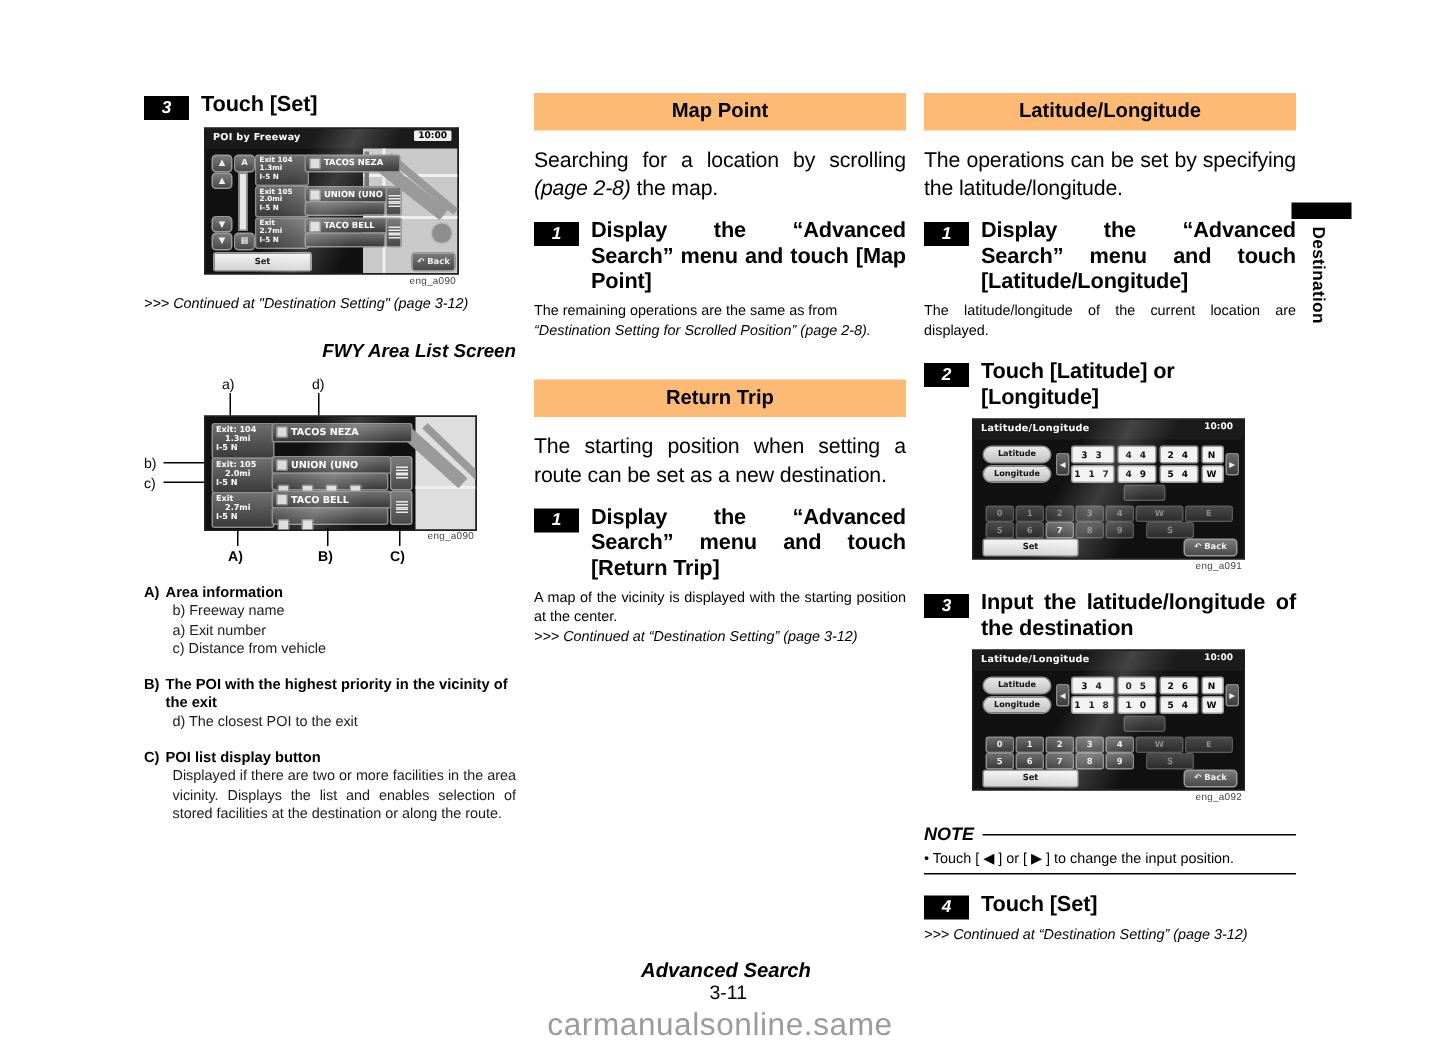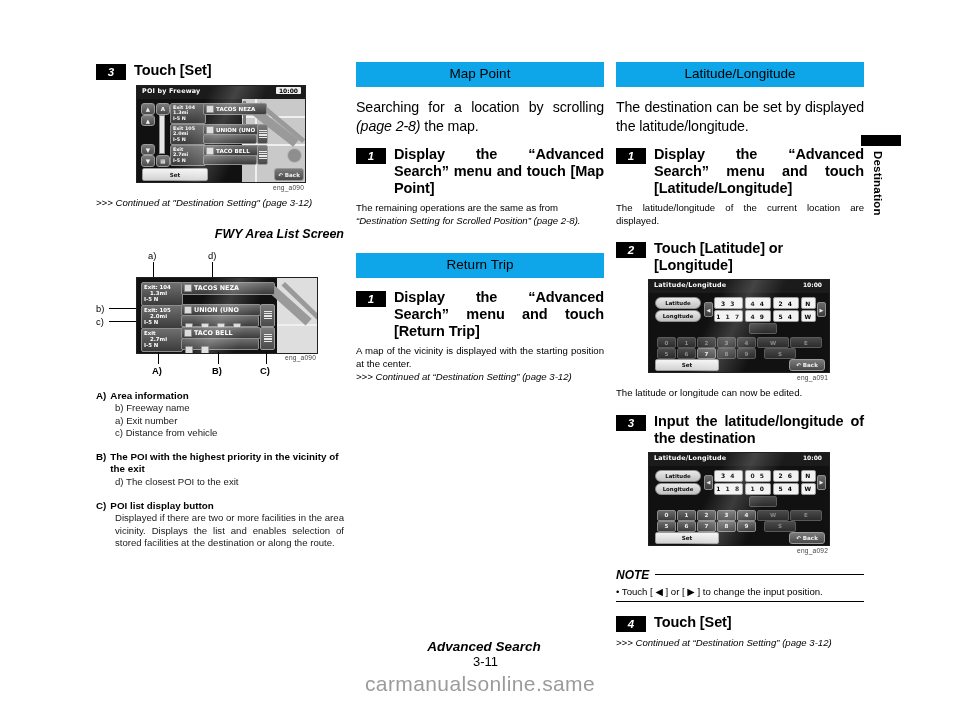--- a/index.html
+++ b/index.html
@@ -21,21 +21,21 @@
   .step-title.jfy{text-align:justify;}
 
   
   .body-lg{font-size:14.2px;line-height:18.5px;text-align:justify;margin:0 0 11px 0;letter-spacing:-0.1px;}
   .body-sm{font-size:9.6px;line-height:12.5px;text-align:justify;margin:0;letter-spacing:0;}
   .body-sm.left{text-align:left;}
   .ital{font-style:italic;}
   .cont{font-size:9.6px;line-height:12.5px;font-style:italic;margin:0;}
 
   
-  .band{background:#0ea5e9;text-align:center;font-weight:normal;font-size:13.5px;
+  .band{background:#fdba74;text-align:center;font-weight:bold;font-size:13.5px;
         line-height:20px;padding:2px 0 3px 0;margin:0 0 11px 0;}
 
   
   .subhead{font-weight:bold;font-style:italic;font-size:12.5px;margin:0 0 9px 0;text-align:right;}
 
   
   .leg-blk{margin:0 0 11px 0;}
   .leg-h{font-size:9.8px;font-weight:bold;line-height:12.6px;display:flex;gap:4px;}
   .leg-h .lab{flex:0 0 auto;}
   .leg-i{font-size:9.6px;line-height:12.6px;margin-left:19px;color:#1a1a1a;}
@@ -334,34 +334,35 @@
 
     <div class="step">
       <span class="step-num">1</span>
       <span class="step-title jfy">Display the “Advanced Search” menu and touch [Map Point]</span>
     </div>
     <p class="body-sm">The remaining operations are the same as from</p>
     <p class="body-sm left ital">“Destination Setting for Scrolled Position” (page 2-8).</p>
 
     <div class="band" style="margin-top:26px;">Return Trip</div>
 
+    <p class="body-lg">The starting position when setting a route can be set as a new destination.</p>
 
     <div class="step">
       <span class="step-num">1</span>
       <span class="step-title jfy">Display the “Advanced Search” menu and touch [Return Trip]</span>
     </div>
     <p class="body-sm">A map of the vicinity is displayed with the starting position at the center.</p>
     <p class="cont" style="margin-top:1px;">&gt;&gt;&gt; Continued at “Destination Setting” (page 3-12)</p>
   </div>
 
   <div class="col" id="col-right">
 
     <div class="band">Latitude/Longitude</div>
 
-    <p class="body-lg">The destination can be set by displayed the latitude/longitude.</p>
+    <p class="body-lg">The operations can be set by specifying the latitude/longitude.</p>
 
     <div class="step">
       <span class="step-num">1</span>
       <span class="step-title jfy">Display the “Advanced Search” menu and touch [Latitude/Longitude]</span>
     </div>
     <p class="body-sm">The latitude/longitude of the current location are displayed.</p>
 
     <div class="step" style="margin-top:13px;">
       <span class="step-num">2</span>
       <span class="step-title">Touch [Latitude] or [Longitude]</span>
@@ -406,21 +407,20 @@
         <div class="key dim" style="left:88px;top:68px;width:17px;height:9px;">9</div>
         <div class="key dim" style="left:115px;top:68px;width:30px;height:9px;">S</div>
 
         <div class="btn set lightbtn" style="left:6px;top:79px;width:62px;height:10px;">Set</div>
         <div class="btn" style="left:140px;top:79px;width:34px;height:10px;">↶&nbsp;<span>Back</span></div>
         <div class="glare" style="left:0;top:0;width:180px;height:92px;"></div>
       </div>
       <div class="cap" style="width:180px;">eng_a091</div>
     </div>
 
-    <p class="body-sm left" style="margin-top:6px;">The latitude or longitude can now be edited.</p>
 
     <div class="step" style="margin-top:13px;">
       <span class="step-num">3</span>
       <span class="step-title jfy">Input the latitude/longitude of the destination</span>
     </div>
 
     <div style="margin-left:32px;">
       <div class="shot" style="width:180px;height:92px;">
         <div class="titlebar"></div>
         <div class="tt">Latitude/Longitude</div>

